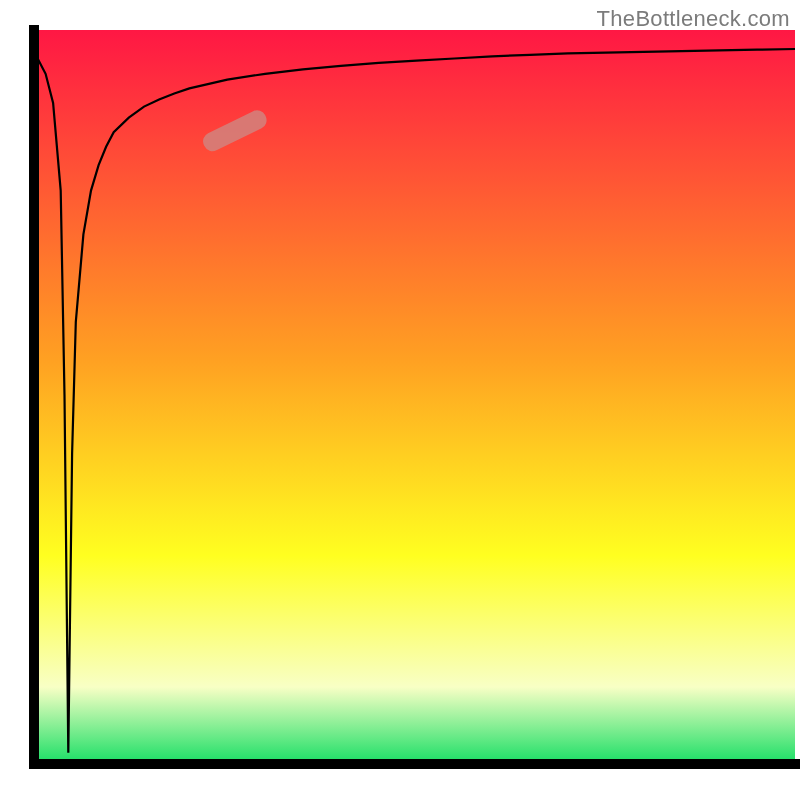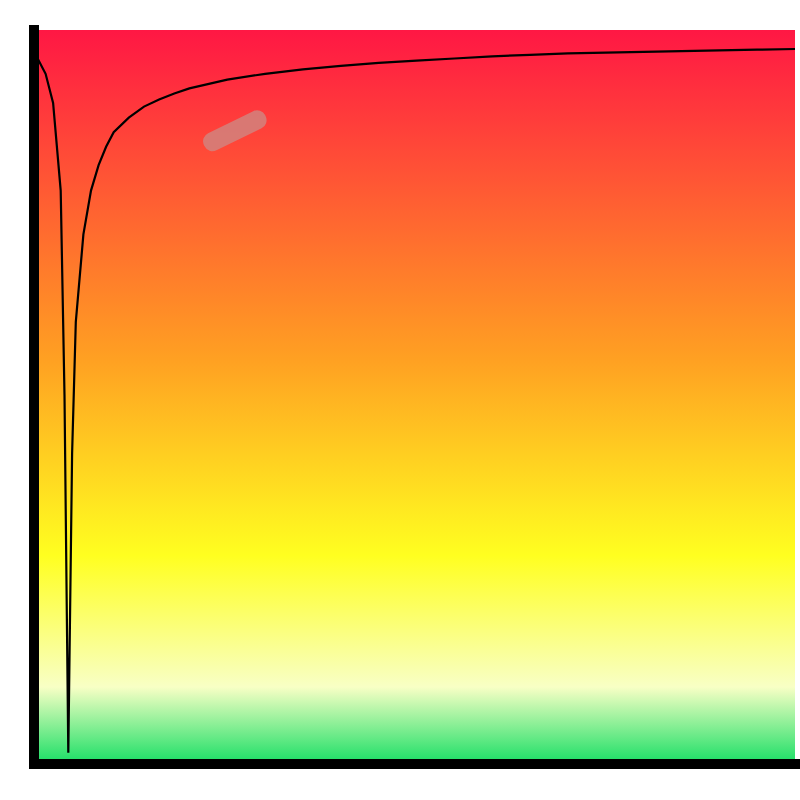--- a/index.html
+++ b/index.html
@@ -28,20 +28,21 @@
   svg.chart {
     position: absolute;
     top: 0;
     left: 0;
   }
 </style>
 </head>
 <body>
 
 <div class="frame">
+  <div class="watermark">TheBottleneck.com</div>
 
   <svg class="chart" width="800" height="800" viewBox="0 0 800 800">
     <defs>
       <linearGradient id="bg-grad" x1="0" y1="0" x2="0" y2="1">
         <stop id="g0" offset="0%" stop-color="#ff1744"></stop>
         <stop id="g1" offset="45%" stop-color="#ffa022"></stop>
         <stop id="g2" offset="72%" stop-color="#ffff20"></stop>
         <stop id="g3" offset="90%" stop-color="#f8ffc5"></stop>
         <stop id="g4" offset="100%" stop-color="#24e06a"></stop>
       </linearGradient>

